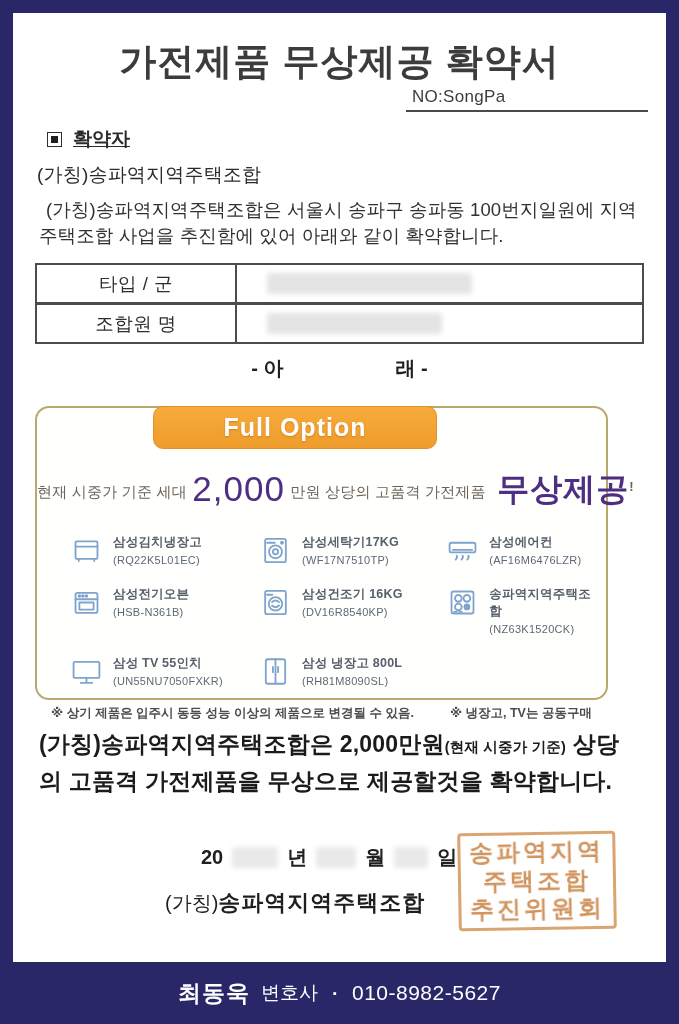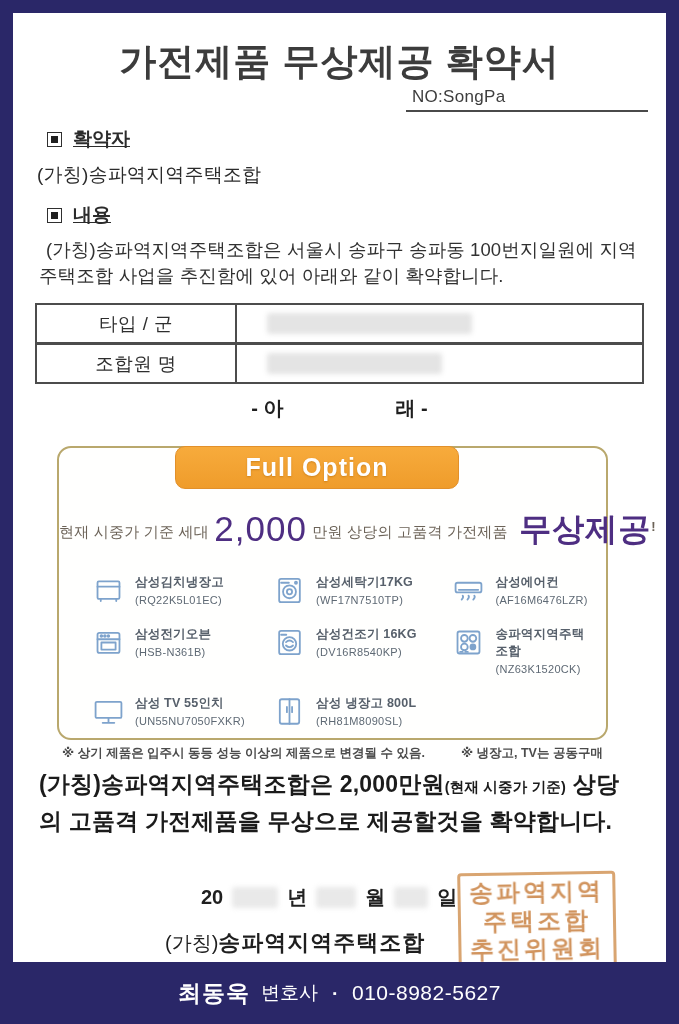--- a/index.html
+++ b/index.html
@@ -52,21 +52,21 @@
   .redact{height:21px;background:#e4e4e4;filter:blur(2.5px);border-radius:3px;}
   .redact.w1{width:205px;}
   .redact.w2{width:175px;}
   
   .below{
     display:flex;justify-content:center;gap:112px;
     margin-top:11px;font-size:20px;font-weight:700;color:#1f1f1f;
   }
   
   .promo{
-    position:relative;margin:24px 58px 0 44px;height:290px;
+    position:relative;margin:24px 58px 0 22px;height:290px;
     border:2px solid var(--box_border,#b9a86d);border-radius:14px;
     background:#fffffe;
   }
   .banner{
     position:absolute;top:-2px;left:116px;width:282px;height:41px;
     background:linear-gradient(#f7ab3c,#ef9c2b);
     border:1px solid #e2902a;border-radius:10px;
     display:flex;align-items:center;justify-content:center;
     color:#fff;font-size:25px;font-weight:700;letter-spacing:1px;
     text-shadow:0 1px 2px rgba(180,105,10,.55);
@@ -146,24 +146,20 @@
   <div class="docno-wrap">
     <span>NO:SongPa</span>
   </div>
 
   <div class="sec-label">
     <span class="bullet"></span>
     <span>확약자</span>
   </div>
   <div class="party-value">(가칭)송파역지역주택조합</div>
 
-  <div class="sec-label">
-    <span class="bullet"></span>
-    <span>내용</span>
-  </div>
   <div class="content-text">(가칭)송파역지역주택조합은 서울시 송파구 송파동 100번지일원에 지역주택조합 사업을 추진함에 있어 아래와 같이 확약합니다.</div>
 
   <div class="info-table">
     <div class="info-row">
       <div class="info-label">타입 / 군</div>
       <div class="info-value">
         <span class="redact w1"></span>
       </div>
     </div>
     <div class="info-row">

